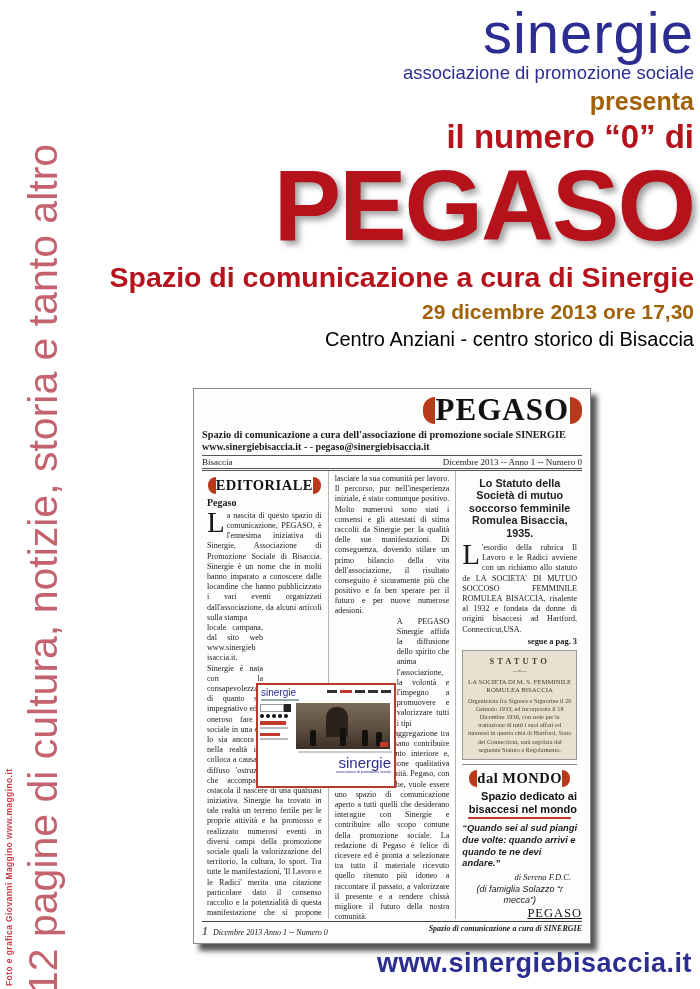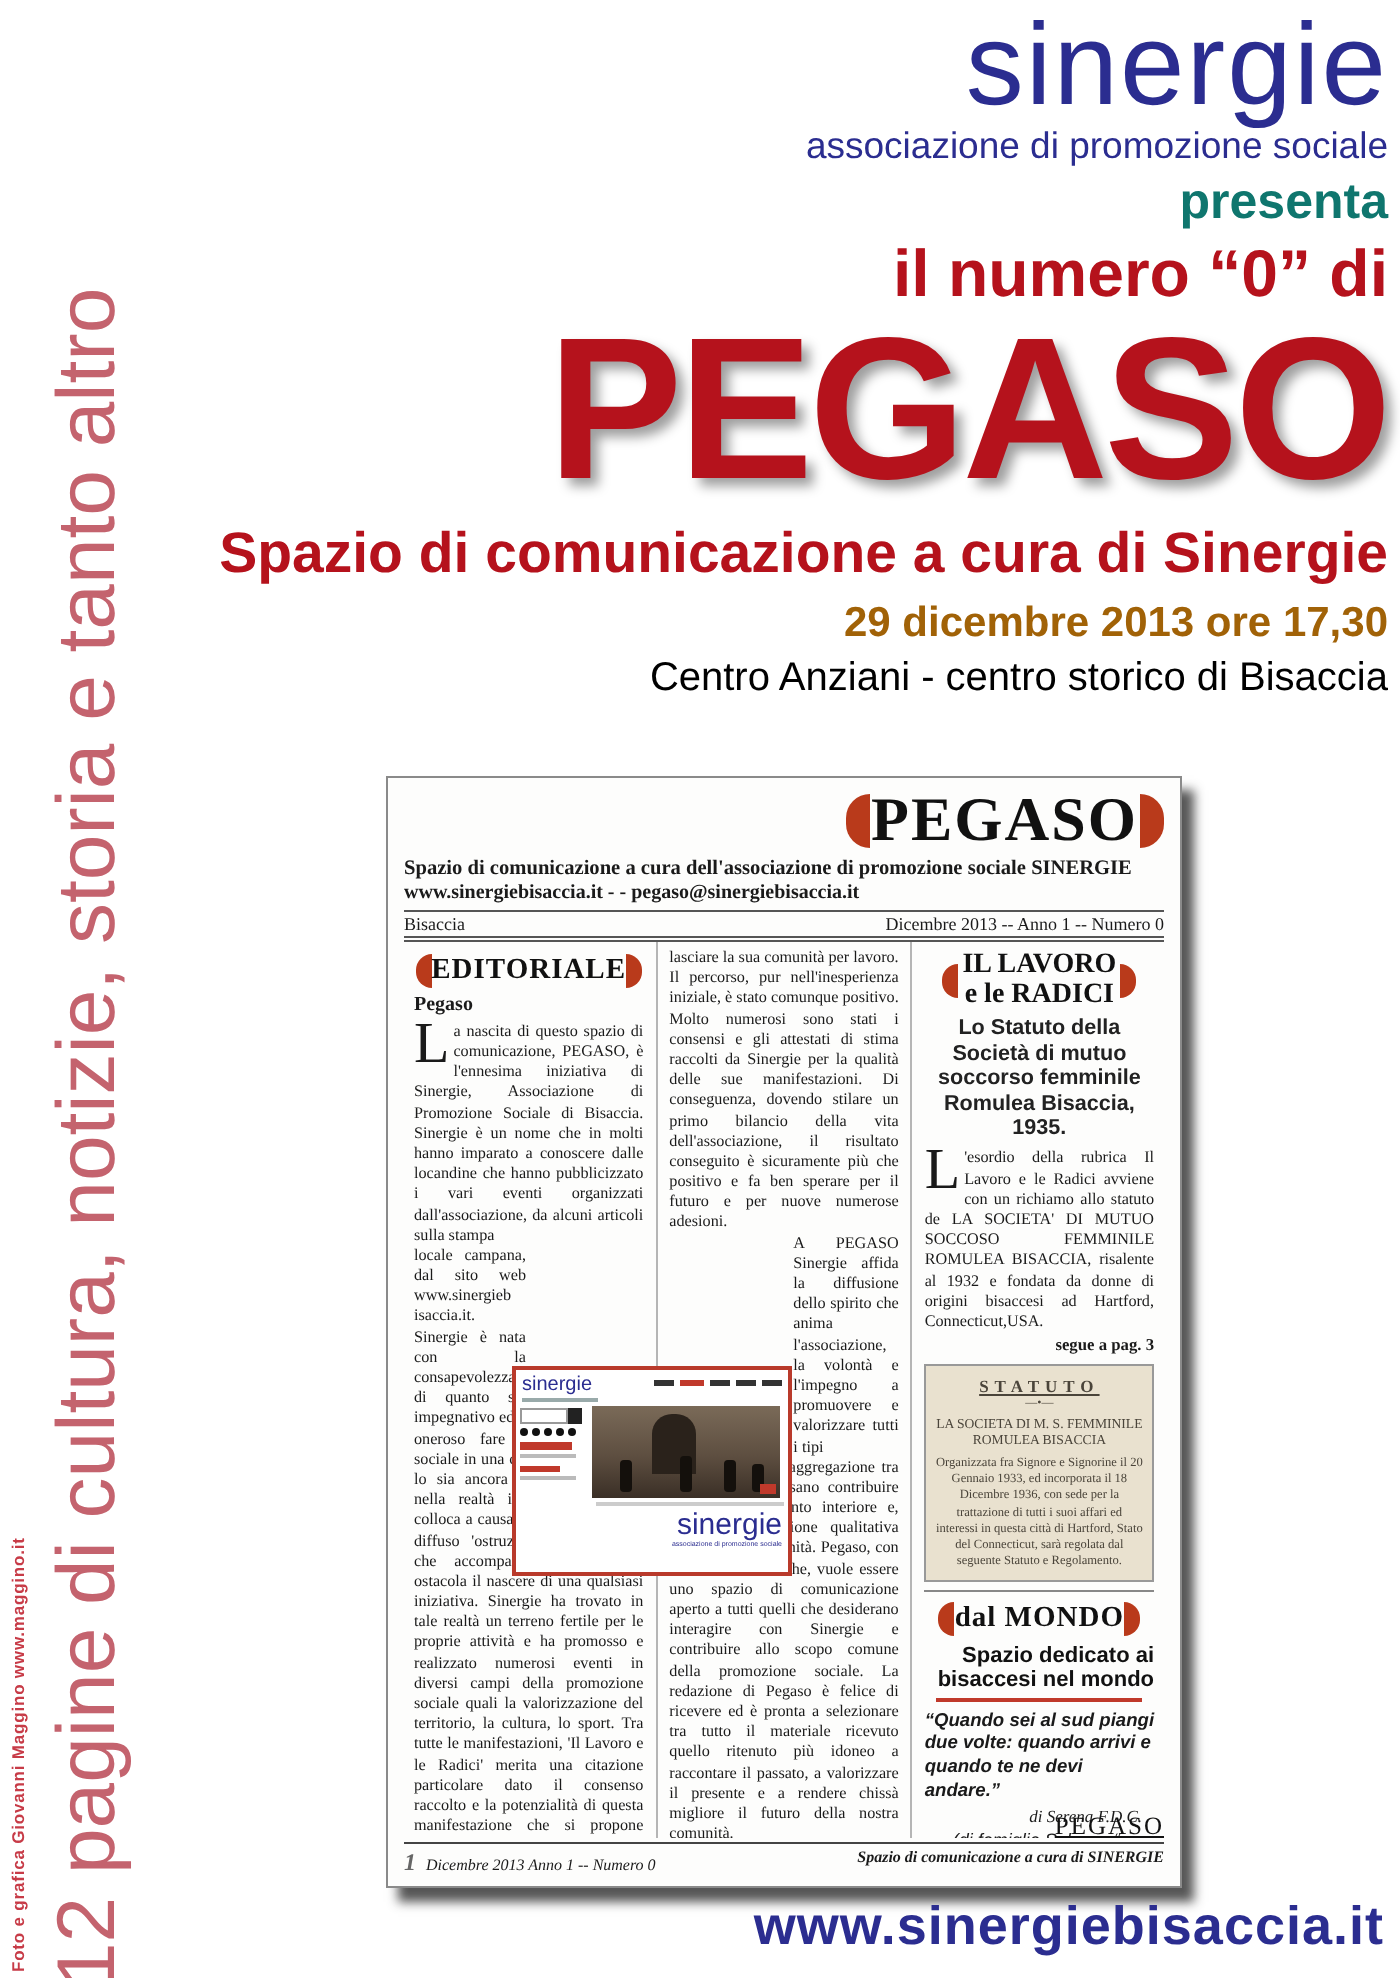--- a/index.html
+++ b/index.html
@@ -9,21 +9,21 @@
   
   .v-credit{position:absolute;left:4px;top:986px;transform-origin:0 0;transform:rotate(-90deg);
             width:300px;font-size:8.5px;font-weight:bold;letter-spacing:.4px;color:#c73b47;}
   .v-tagline{position:absolute;left:20px;top:994px;transform-origin:0 0;transform:rotate(-90deg);
              width:985px;font-size:41px;color:#c4636e;letter-spacing:0;white-space:nowrap;}
 
   
   .hdr{position:absolute;top:4px;right:6px;width:660px;text-align:right;}
   .hdr .logo{font-size:58px;line-height:1.0;color:#2b2d90;letter-spacing:1px;}
   .hdr .logosub{font-size:18.5px;color:#2b2d90;margin-top:0px;}
-  .hdr .presenta{font-size:25px;font-weight:bold;color:#0f766e;margin-top:3px;}
+  .hdr .presenta{font-size:25px;font-weight:bold;color:#a16207;margin-top:3px;}
   .hdr .issue{font-size:33px;font-weight:bold;color:#b5121c;margin-top:2px;}
   .hdr .bigtitle{font-size:101px;font-weight:bold;line-height:.98;color:#b5121c;
                  letter-spacing:-2px;text-shadow:4px 4px 6px rgba(0,0,0,.38);}
   .hdr .subtitle{font-size:28.5px;font-weight:bold;color:#b5121c;margin-top:6px;}
   .hdr .datetime{font-size:21px;font-weight:bold;color:#a16207;margin-top:6px;}
   .hdr .location{font-size:20px;color:#000000;margin-top:4px;}
 
   
   .paper{position:absolute;left:193px;top:388px;width:396px;height:554px;background:#fdfdfc;
          border:1px solid #8a8a8a;box-shadow:6px 7px 5px rgba(45,45,45,.8);
@@ -55,21 +55,21 @@
   .sechdr2 .two{font-size:14px;font-weight:bold;line-height:1.05;text-align:center;color:#111;}
   .subhead{font-weight:bold;font-size:10px;margin-bottom:1px;}
   .dropcap{float:left;font-size:29px;line-height:23px;padding-right:2px;font-weight:normal;}
   .narrow-l{width:56px;}
   .narrow-r{margin-left:62px;}
   .hl-sans{font-family:"Liberation Sans",sans-serif;font-weight:bold;font-size:10.8px;
            text-align:center;line-height:1.15;margin:3px 0 4px;color:#222;}
   .segue{font-weight:bold;text-align:right;font-size:8.4px;margin:2px 0 3px;}
   .statuto{background:#e9e1cf;border:1px solid #999;padding:5px 4px;text-align:center;
            color:#4a443a;margin:2px 0 4px;}
-  .statuto .st1{font-size:8.5px;font-weight:bold;letter-spacing:3px;text-decoration:underline;}
+  .statuto .st1{font-size:8.5px;font-weight:bold;letter-spacing:3px;}
   .statuto .orn{font-size:6px;margin:1px 0;}
   .statuto .st2{font-size:6.8px;margin:2px 0;}
   .statuto .st3{font-size:6.3px;line-height:1.3;text-align:center;}
   .mondo{border-top:1px solid #888;margin-top:4px;padding-top:2px;}
   .mondo-sub{font-family:"Liberation Sans",sans-serif;font-weight:bold;font-size:11px;
              text-align:right;line-height:1.15;margin:2px 0 0;color:#111;}
   .redline{border-bottom:2px solid #c0392b;width:90%;margin:2px auto 4px;}
   .quote{font-family:"Liberation Sans",sans-serif;font-weight:bold;font-style:italic;
          font-size:9.3px;line-height:1.25;text-align:left;}
   .byline{font-style:italic;font-size:8.5px;text-align:right;padding-right:6px;margin-top:2px;}
@@ -171,28 +171,20 @@
       </div>
 
       <div class="col">
         <div>lasciare la sua comunità per lavoro. Il percorso, pur nell'inesperienza iniziale, è stato comunque positivo. Molto numerosi sono stati i consensi e gli attestati di stima raccolti da Sinergie per la qualità delle sue manifestazioni. Di conseguenza, dovendo stilare un primo bilancio della vita dell'associazione, il risultato conseguito è sicuramente più che positivo e fa ben sperare per il futuro e per nuove numerose adesioni.</div>
         <div class="narrow-r">A PEGASO Sinergie affida la diffusione dello spirito che anima l'associazione, la volontà e l'impegno a promuovere e valorizzare tutti i tipi</div>
         <div>di interazione ed aggregazione tra individui che possano contribuire ad un arricchimento interiore e, quindi, all'evoluzione qualitativa della vita di comunità. Pegaso, con le sue varie rubriche, vuole essere uno spazio di comunicazione aperto a tutti quelli che desiderano interagire con Sinergie e contribuire allo scopo comune della promozione sociale. La redazione di Pegaso è felice di ricevere ed è pronta a selezionare tra tutto il materiale ricevuto quello ritenuto più idoneo a raccontare il passato, a valorizzare il presente e a rendere chissà migliore il futuro della nostra comunità.</div>
 
       </div>
 
       <div class="col">
-        <div class="sechdr2">
-          <span class="brk sm l"></span>
-          <span class="two">
-            <span>IL LAVORO</span><br>
-            <span>e le RADICI</span>
-          </span>
-          <span class="brk sm r"></span>
-        </div>
         <div class="hl-sans">Lo Statuto della Società di mutuo soccorso femminile Romulea Bisaccia, 1935.</div>
         <div>
           <span class="dropcap">L</span><span>'esordio della rubrica Il Lavoro e le Radici avviene con un richiamo allo statuto de LA SOCIETA' DI MUTUO SOCCOSO FEMMINILE ROMULEA BISACCIA, risalente al 1932 e fondata da donne di origini bisaccesi ad Hartford, Connecticut,USA.</span>
         </div>
         <div class="segue">segue a pag. 3</div>
 
         <div class="statuto">
           <div class="st1">STATUTO</div>
           <div class="orn">—•—</div>
           <div class="st2">LA SOCIETA DI M. S. FEMMINILE ROMULEA BISACCIA</div>

